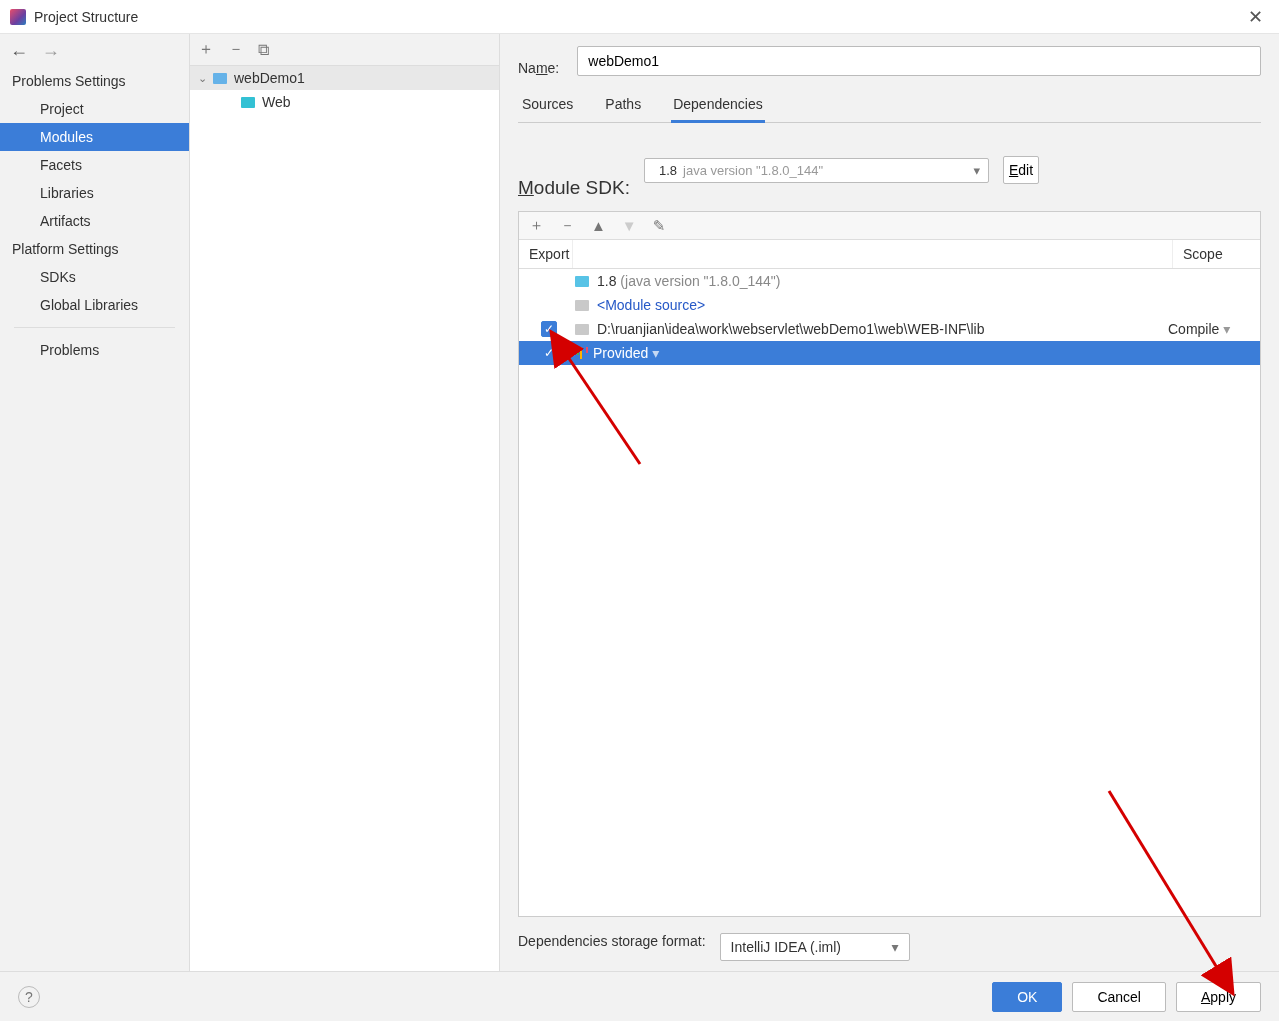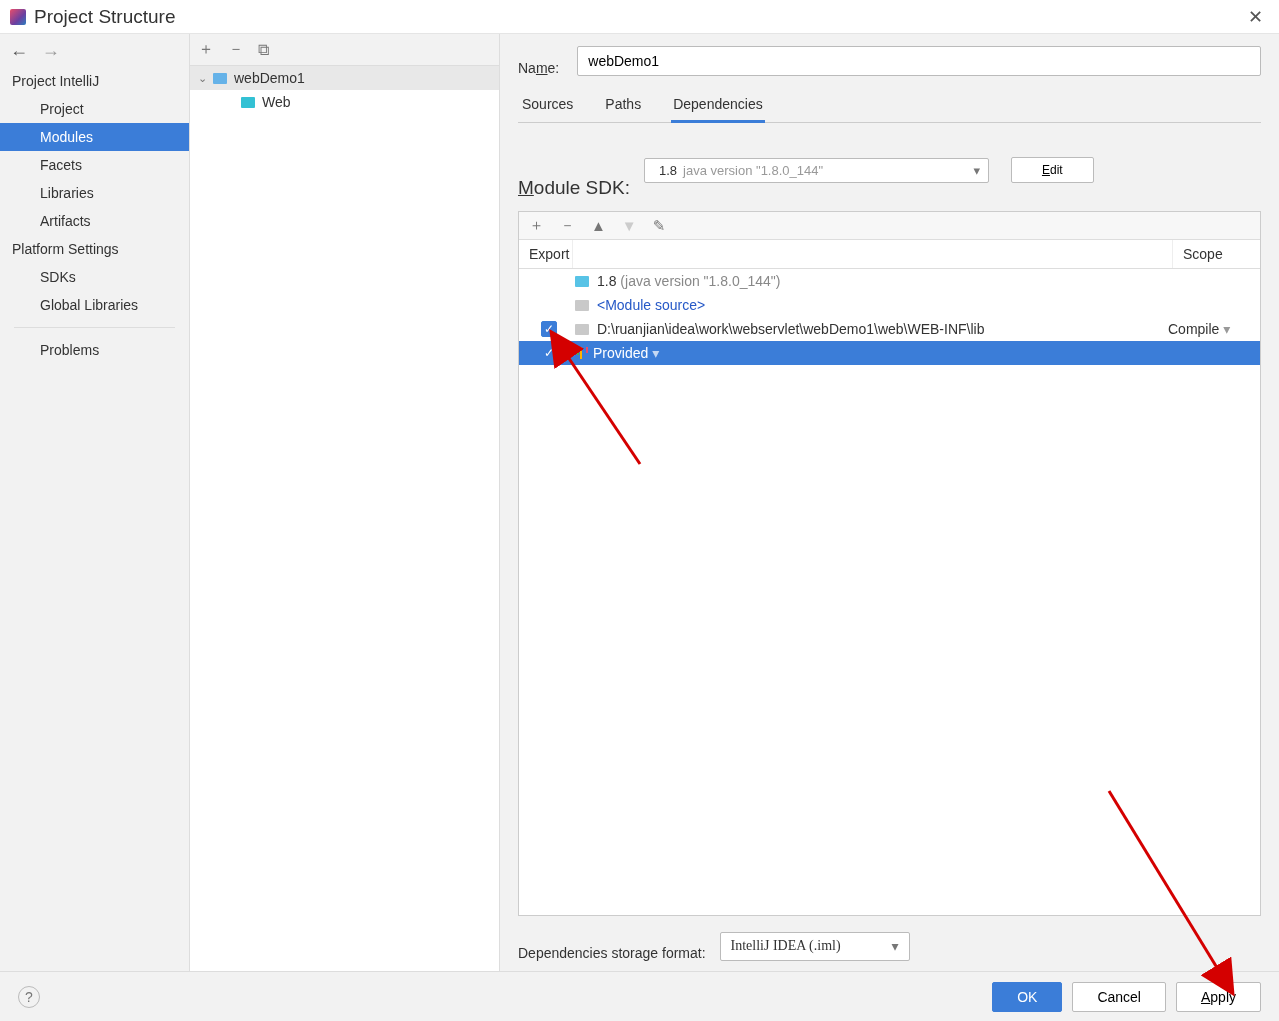--- a/index.html
+++ b/index.html
@@ -19,21 +19,21 @@
   align-items: center;
   padding: 0 10px;
   border-bottom: 1px solid #e5e5e5;
 }
 .titlebar .app-icon {
   width: 16px; height: 16px;
   margin-right: 8px;
   background: linear-gradient(135deg,#e84d6b 0%, #6b3fa0 60%, #2c7fbf 100%);
   border-radius: 2px;
 }
-.titlebar .title { flex: 1; font-size: 19px; }
+.titlebar .title { flex: 1; font-size: 14px; }
 .titlebar .close { font-size: 18px; cursor: pointer; padding: 0 6px; color: #555; }
 
 .main {
   display: flex;
   height: calc(100% - 34px - 50px);
 }
 
 
 .leftnav {
   width: 190px;
@@ -161,27 +161,26 @@
   border: 1px solid #bbb;
   background: #fff;
   padding: 4px 8px;
   border-radius: 2px;
   gap: 6px;
 }
 .sdk-select .sdk-ver { color: #333; }
 .sdk-select .sdk-desc { color: #999; flex:1; }
 .sdk-select .caret { color: #777; }
 .edit-btn {
-  padding: 5px 30px;
+  padding: 5px 5px;
   border: 1px solid #bbb;
   background: #fff;
   border-radius: 2px;
   cursor: pointer;
-  font-size: 12px;
-  margin-left: 8px;
+  font-size: 14px;
 }
 .dep-panel {
   margin-top: 12px;
   border: 1px solid #ccc;
   background: #fff;
   flex: 1;
   display: flex;
   flex-direction: column;
   overflow: hidden;
 }
@@ -224,34 +223,33 @@
 }
 .sdk-mini { width:14px; height:11px; background:#58c3e6; border-radius:1px; }
 .folder-grey { width:14px; height:11px; background:#c9c9c9; border-radius:1px; }
 .lib-icon {
   display:inline-flex; gap:1px;
 }
 .lib-icon span { width:2px; height:12px; display:inline-block; }
 
 .storage-row {
   display:flex;
-  align-items:flex-end;
+  align-items:flex-start;
   gap: 14px;
   margin-top: 16px;
   font-size: 14px;
 }
 .storage-select {
   width: 190px;
   border:1px solid #bbb;
   background:#fff;
   padding:5px 10px;
   border-radius:2px;
   display:flex;
   justify-content:space-between;
-  font-family:Liberation Serif, serif;
 }
 
 
 .footer {
   position:absolute;
   left:0; right:0; bottom:0;
   height:50px;
   background:#f2f2f2;
   border-top:1px solid #ddd;
   display:flex;
@@ -287,21 +285,21 @@
   <div class="close">✕</div>
 </div>
 
 <div class="main">
 
   <div class="leftnav">
     <div class="nav-arrows">
       <span class="enabled">←</span>
       <span>→</span>
     </div>
-    <div class="nav-group-title">Project IntelliJ</div>
+    <div class="nav-group-title">Problems Settings</div>
     <div class="nav-item">Project</div>
     <div class="nav-item selected">Modules</div>
     <div class="nav-item">Facets</div>
     <div class="nav-item">Libraries</div>
     <div class="nav-item">Artifacts</div>
     <div class="nav-group-title">Platform Settings</div>
     <div class="nav-item">SDKs</div>
     <div class="nav-item">Global Libraries</div>
     <div class="nav-sep"></div>
     <div class="nav-item" style="padding-left:40px;">Problems</div>

